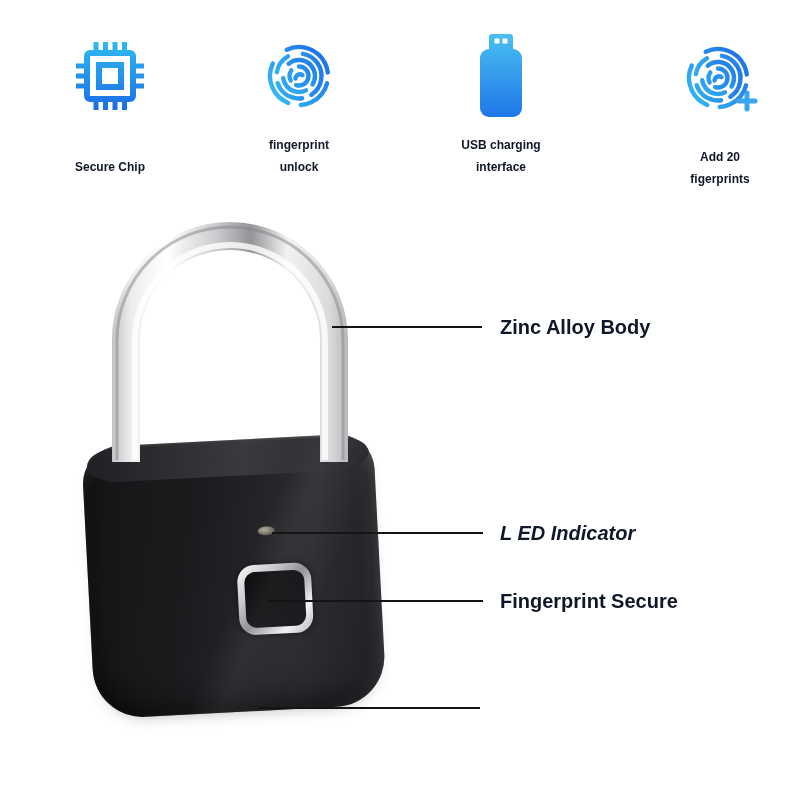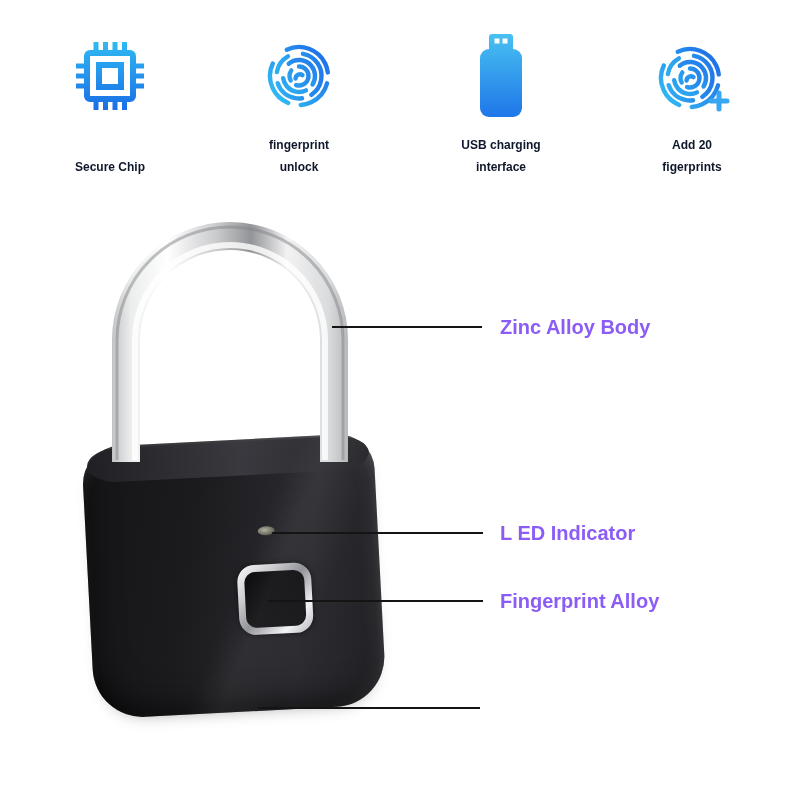--- a/index.html
+++ b/index.html
@@ -2,21 +2,21 @@
 <html><head>
 <meta charset="utf-8">
 <style>
   html,body{margin:0;padding:0;background:#ffffff;}
   .stage{
     position:relative;width:800px;height:800px;background:#ffffff;overflow:hidden;
     font-family:"Liberation Sans",sans-serif;
   }
   
   .feature{position:absolute;top:30px;width:160px;display:flex;flex-direction:column;align-items:center;}
-  .f1{left:30px;} .f2{left:219px;} .f3{left:421px;} .f4{left:612px;}
+  .f1{left:30px;} .f2{left:219px;} .f3{left:421px;} .f4{left:640px;gap:12px;}
   .icon-wrap{height:92px;display:flex;align-items:center;justify-content:center;}
   .feature-label{
     margin-top:12px;height:44px;display:flex;flex-direction:column;justify-content:flex-end;
     text-align:center;font-size:12px;font-weight:700;color:#0f172a;line-height:22px;letter-spacing:0;
   }
   .feature-label span{display:block;}
   
   .shackle{position:absolute;left:100px;top:210px;z-index:3;}
   .lock-body{
     position:absolute;left:88px;top:440px;width:292px;height:272px;z-index:2;
@@ -50,23 +50,23 @@
   }
   .fp-window{position:absolute;inset:7px;border-radius:11px;background:linear-gradient(135deg,#0b0b0d,#1b1b1f);}
   
   .callout-line{position:absolute;height:2px;background:#141414;z-index:5;}
   .cl1{left:332px;top:326px;width:150px;}
   .cl2{left:272px;top:532px;width:211px;}
   .cl3{left:268px;top:600px;width:215px;}
   .cl4{left:258px;top:707px;width:222px;}
   .callout-label{
     position:absolute;left:500px;z-index:5;font-size:20px;font-weight:700;
-    color:#8b5cf6;line-height:26px;white-space:nowrap;
-  }
-  .ct1{top:314px;} .ct2{top:520px;} .ct3{top:588px;} .ct4{top:695px;}
+    color:#0f172a;line-height:26px;white-space:nowrap;
+  }
+  .ct1{top:314px;} .ct2{top:520px;font-style:italic;} .ct3{top:588px;} .ct4{top:695px;}
 </style>
 </head>
 <body>
 
 <div class="stage">
 
   <div class="feature f1">
     <div class="icon-wrap">
       <svg width="72" height="72" viewBox="0 0 72 72">
         <defs>
@@ -188,17 +188,17 @@
     <path d="M17 250 V130 a113 113 0 0 1 226 0 V250" fill="none" stroke="rgba(130,131,135,0.5)" stroke-width="3"></path>
   </svg>
 
   <div class="callout-line cl1"></div>
   <div class="callout-label ct1">Zinc Alloy Body</div>
 
   <div class="callout-line cl2"></div>
   <div class="callout-label ct2">L ED Indicator</div>
 
   <div class="callout-line cl3"></div>
-  <div class="callout-label ct3">Fingerprint Alloy</div>
+  <div class="callout-label ct3">Fingerprint Secure</div>
 
   <div class="callout-line cl4"></div>
 
 </div>
 
 </body></html>

